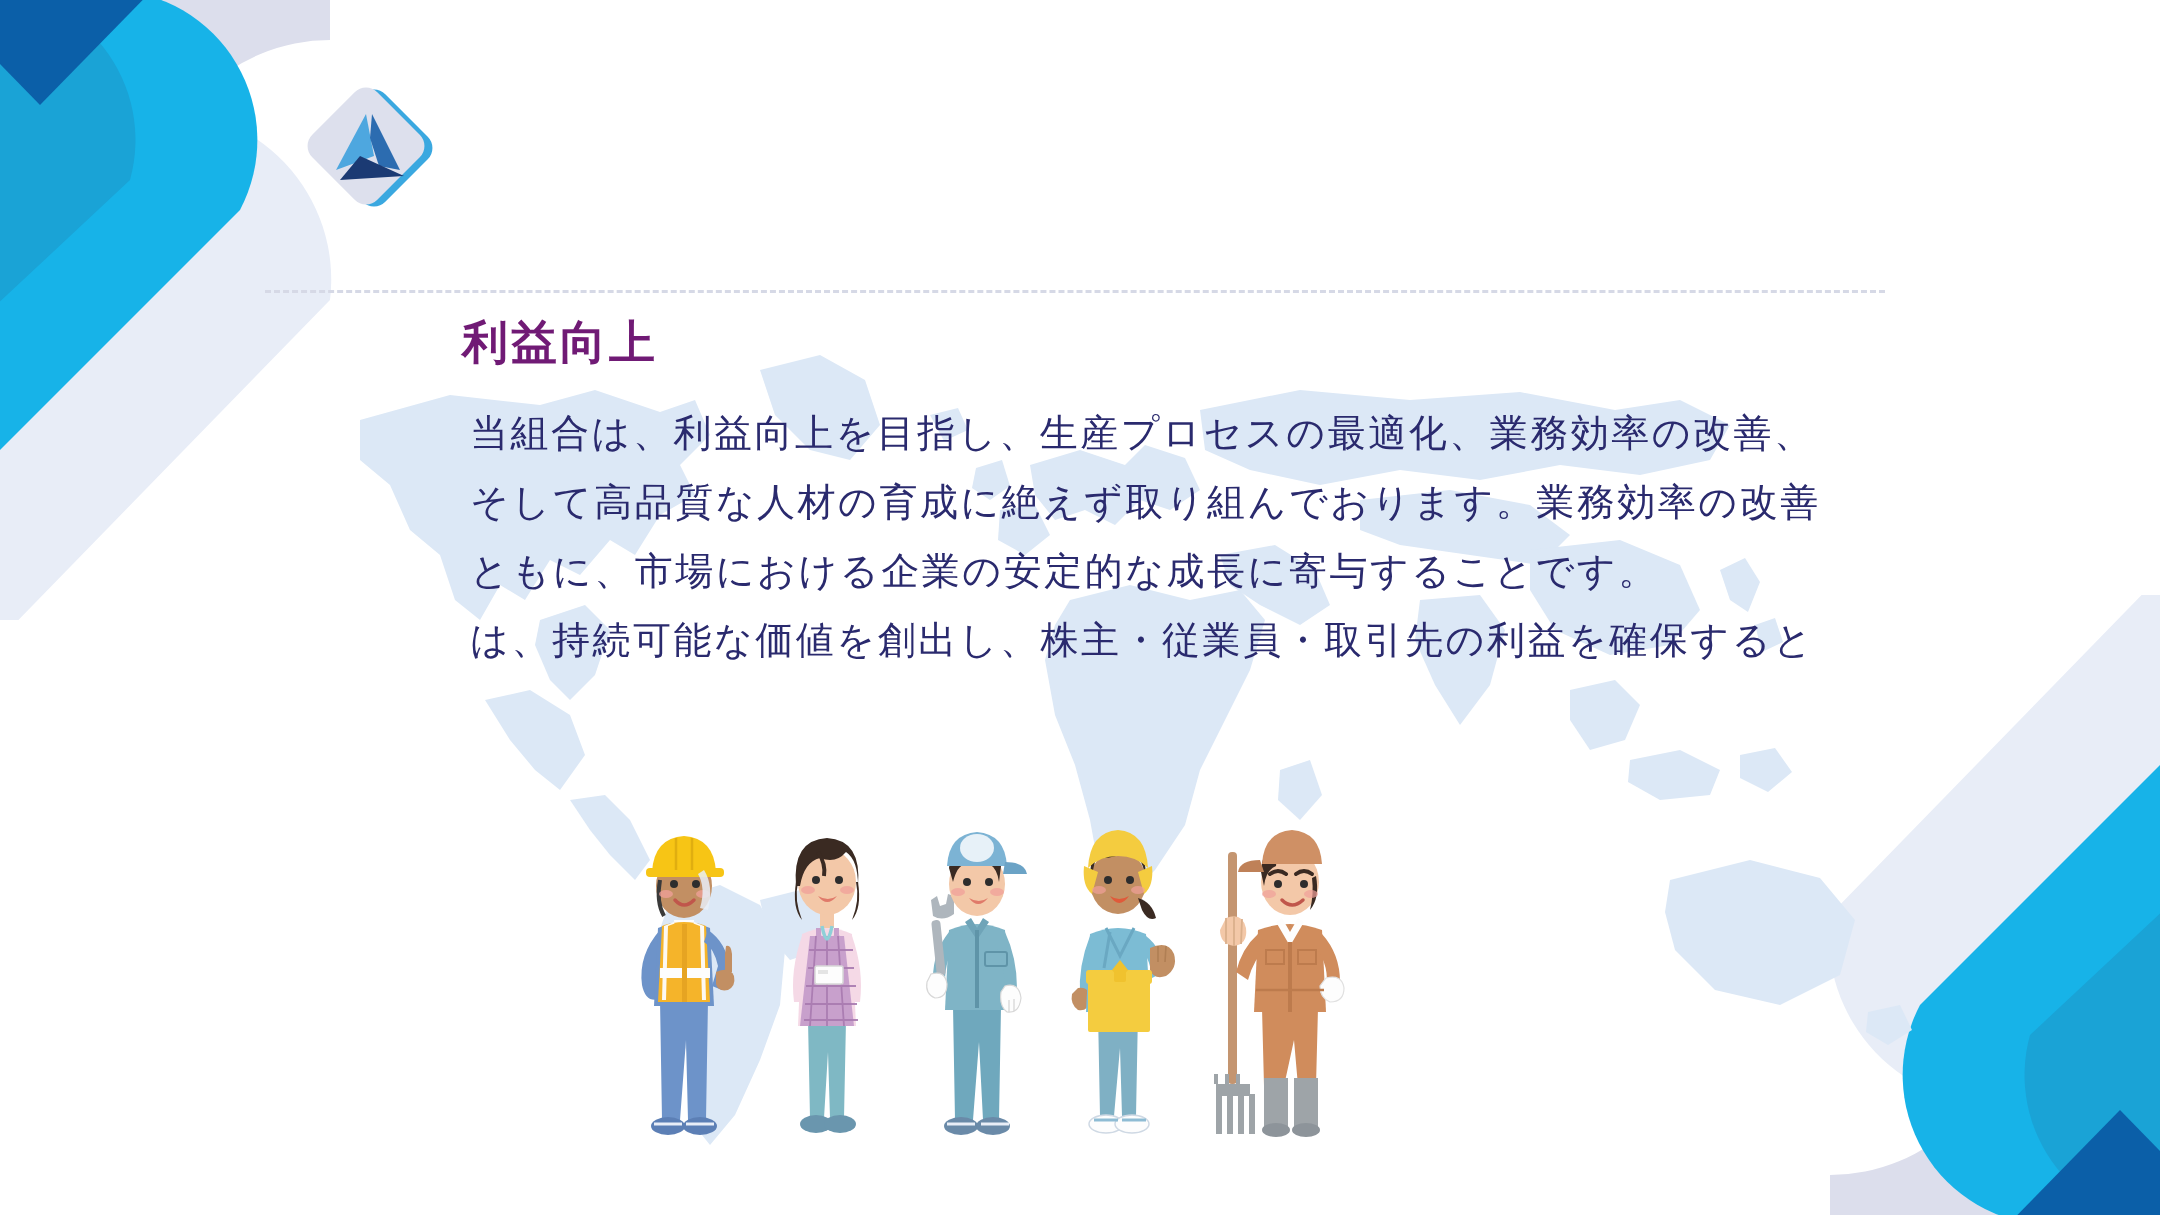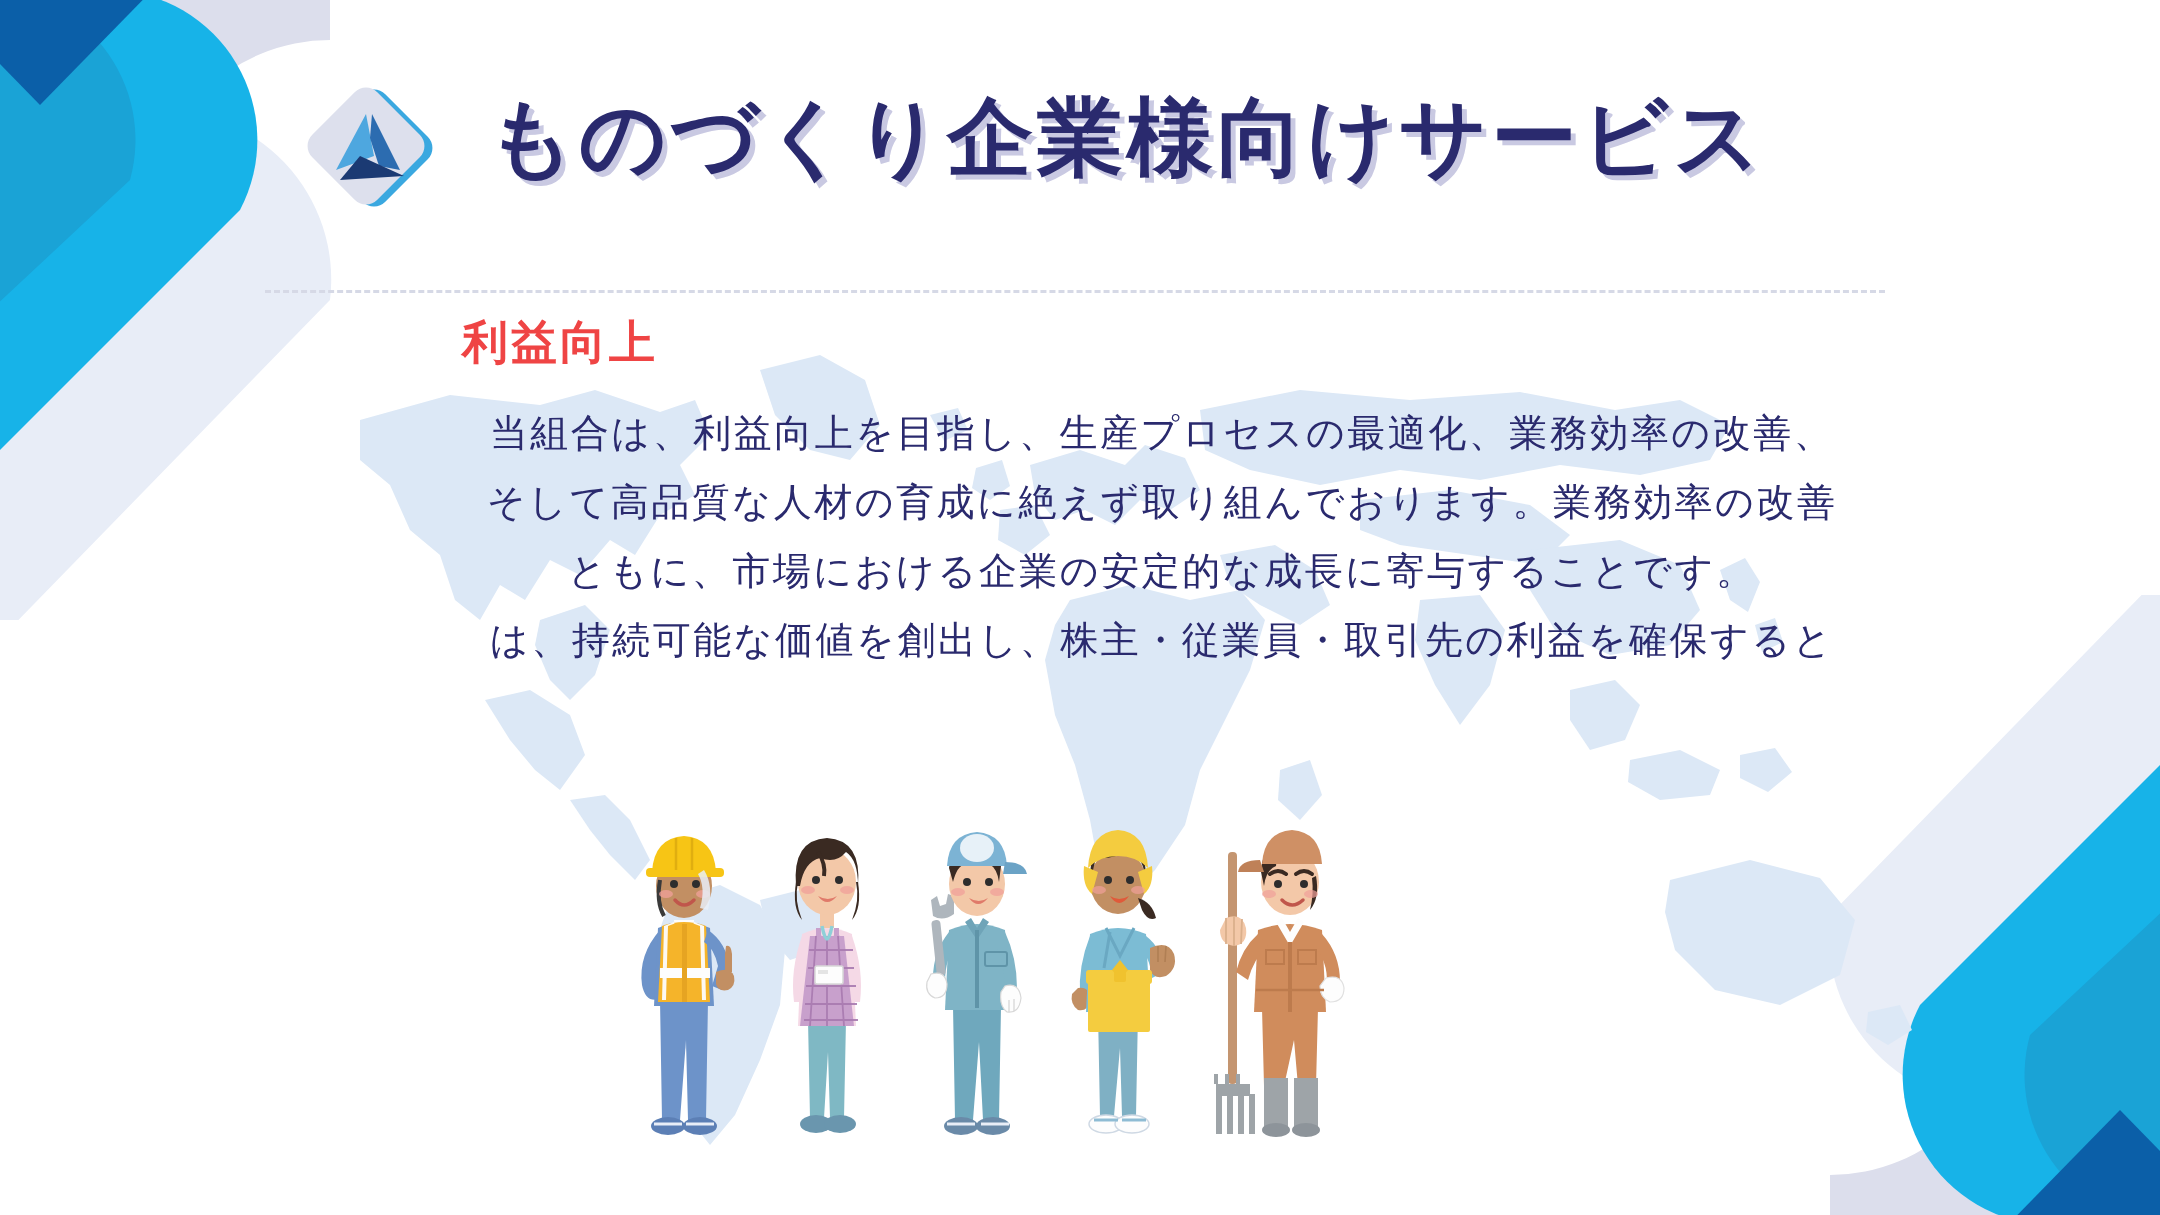--- a/index.html
+++ b/index.html
@@ -39,24 +39,24 @@
   }
 
   .divider{
     position:absolute;left:265px;top:290px;width:1620px;height:0;
     border-top:3px dashed #d6d9e6;
   }
 
   
   .content{position:absolute;left:462px;top:315px;width:1400px;}
   .section-heading{
-    font-size:46px;font-weight:700;color:#ef4444;letter-spacing:3px;
+    font-size:46px;font-weight:700;color:#701a75;letter-spacing:3px;
     margin:0 0 44px 0;line-height:1.2;
   }
-  .body-lines{margin:8px;padding:0;list-style:none;text-align:center;}
+  .body-lines{margin:8px;padding:0;list-style:none;}
   .body-lines li{
     font-size:38px;color:#2a2a6e;letter-spacing:2.5px;
     line-height:1.0;margin-bottom:31px;white-space:nowrap;
     font-weight:400;
   }
 
   
   .people{
     position:absolute;left:630px;top:790px;width:760px;height:380px;
   }
@@ -160,21 +160,20 @@
 
           <path d="M66 36 L74 78 L36 92 Z" fill="#4ea7df"></path>
 
           <path d="M72 36 L100 92 L79 88 L70 60 Z" fill="#2c6cb0"></path>
 
           <path d="M60 78 L104 98 L40 102 Z" fill="#1b3a73"></path>
         </g>
       </svg>
     </div>
 
-    <div class="title">ものづくり企業様向けサービス</div>
 
     <div class="divider"></div>
   </div>
 
   <div class="content">
     <h2 class="section-heading">利益向上</h2>
     <ul class="body-lines">
       <li>当組合は、利益向上を目指し、生産プロセスの最適化、業務効率の改善、</li>
       <li>そして高品質な人材の育成に絶えず取り組んでおります。業務効率の改善</li>
       <li>ともに、市場における企業の安定的な成長に寄与することです。</li>

